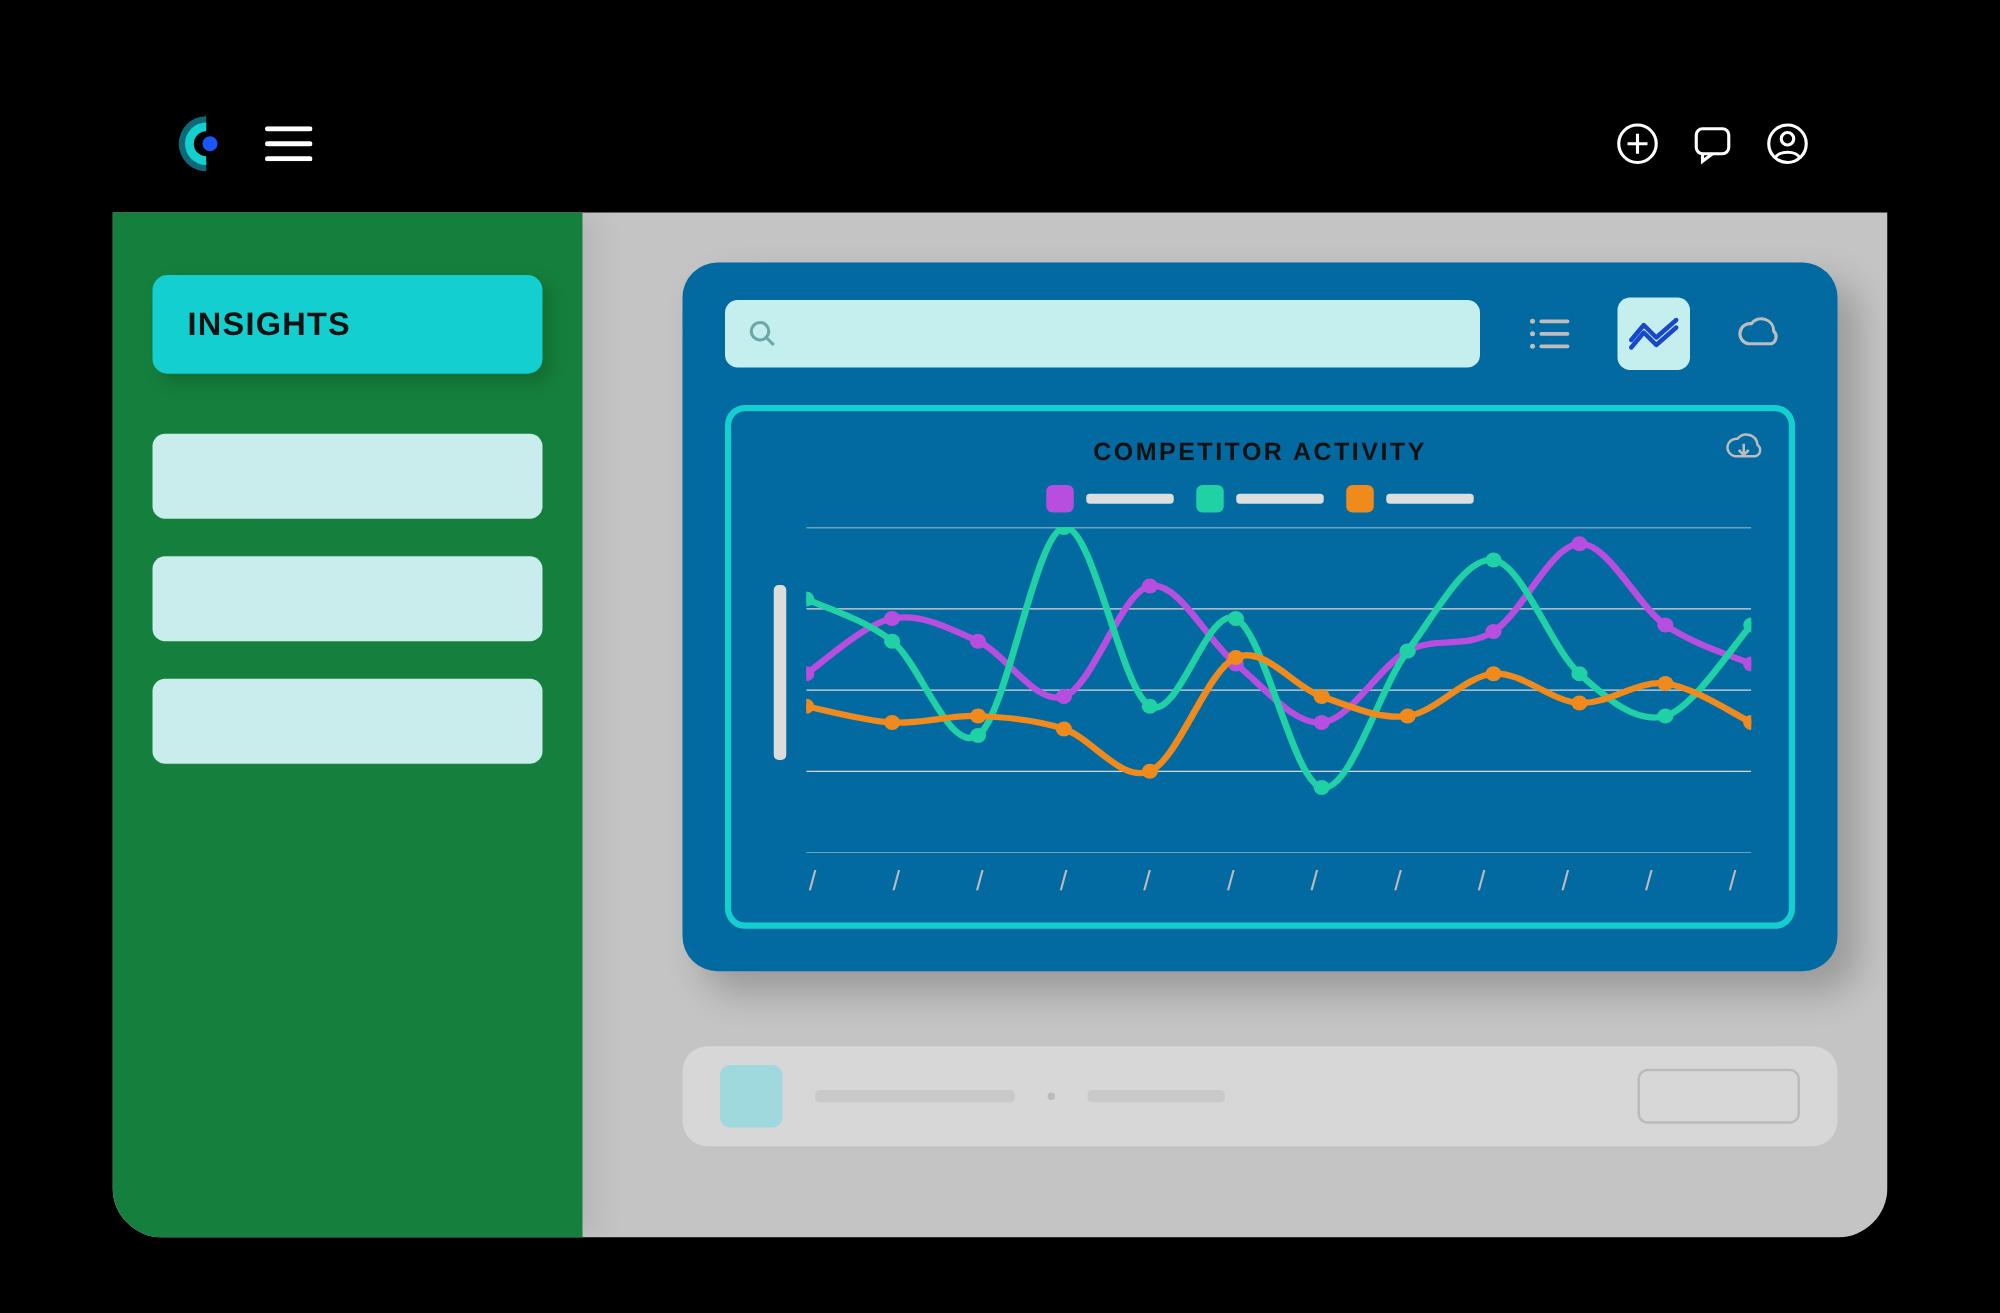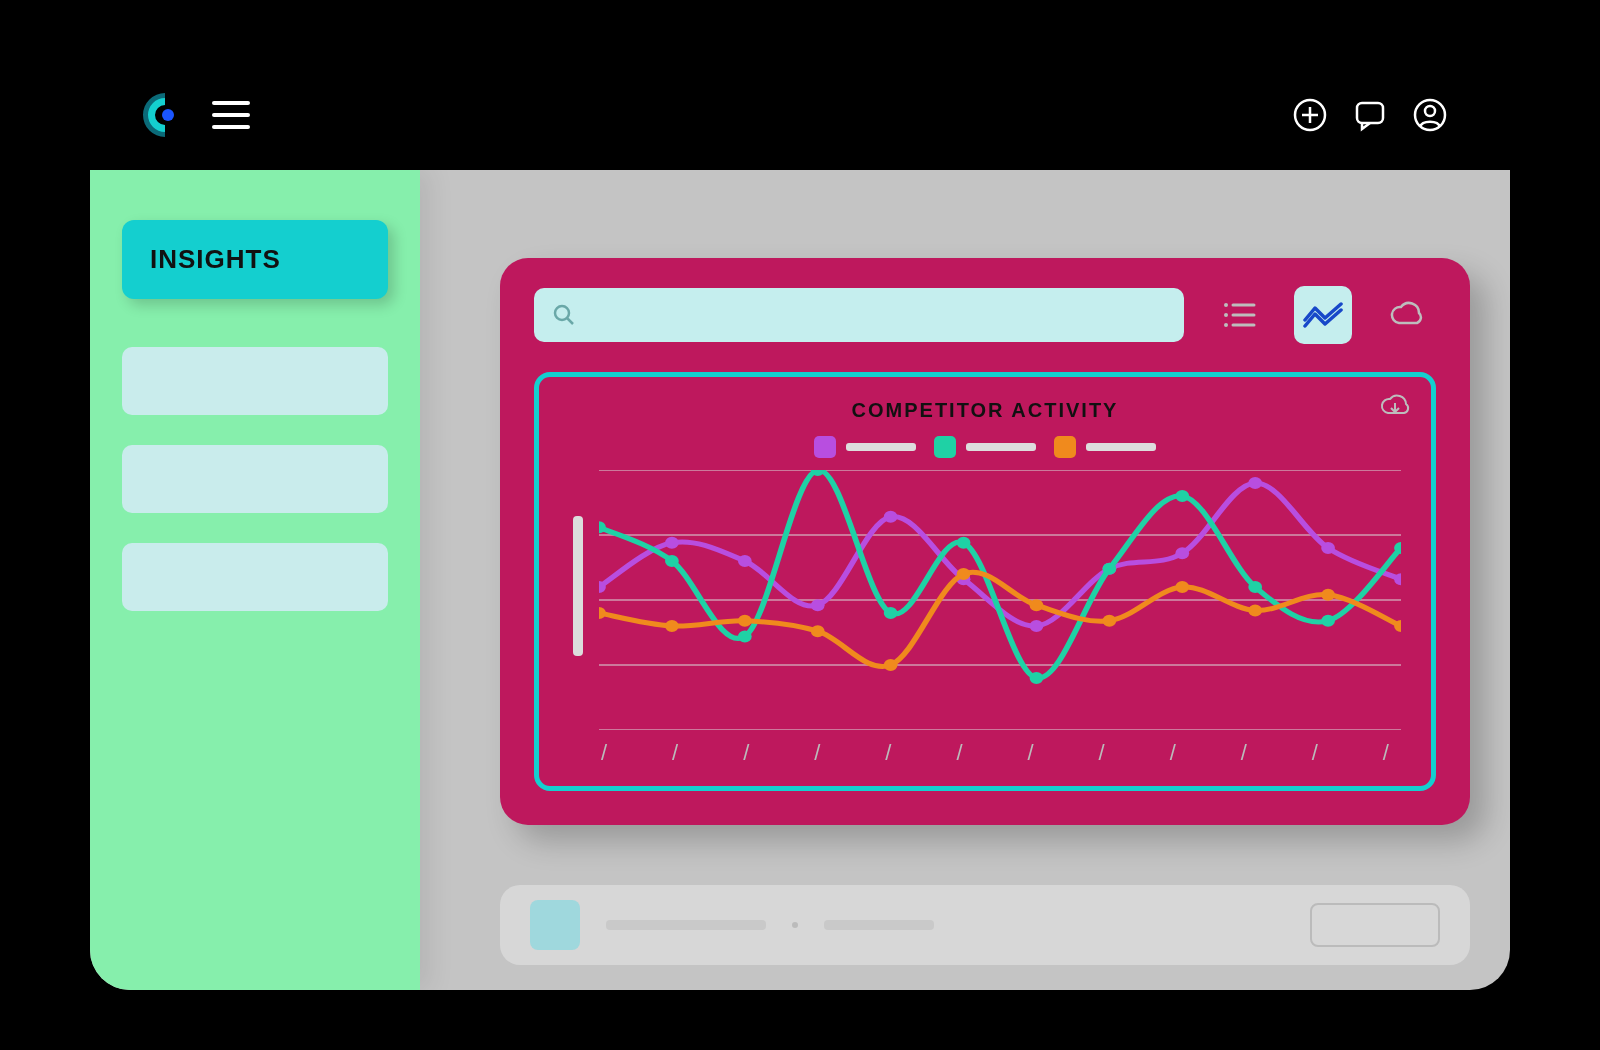--- a/index.html
+++ b/index.html
@@ -47,22 +47,22 @@
     cursor: pointer;
   }
   
   .body {
     position: absolute;
     left: 0; right: 0; top: 110px; bottom: 0;
     background: #c4c4c4;
     display: flex;
   }
   .sidebar {
-    width: 330px;
-    background: #86efac;
+    width: 376px;
+    background: #15803d;
     padding: 50px 32px;
     box-shadow: 10px 0 24px rgba(0,0,0,0.08);
     position: relative;
     z-index: 2;
   }
   .insights-btn {
     background: #14cfcf;
     color: #111;
     font-weight: 700;
     font-size: 26px;
@@ -78,26 +78,25 @@
     height: 68px;
     border-radius: 10px;
     margin-bottom: 30px;
   }
   .main {
     flex: 1;
     position: relative;
     padding: 40px 40px 0 80px;
   }
   .card {
-    background: #be185d;
+    background: #0369a1;
     border-radius: 28px;
     box-shadow: 16px 16px 30px rgba(0,0,0,0.22);
     padding: 28px 34px 34px;
     position: relative;
-    margin-top: 48px;
   }
   .card-top {
     display: flex;
     align-items: center;
     gap: 26px;
     margin-bottom: 28px;
   }
   .search {
     flex: 1;
     background: #c5eeee;

